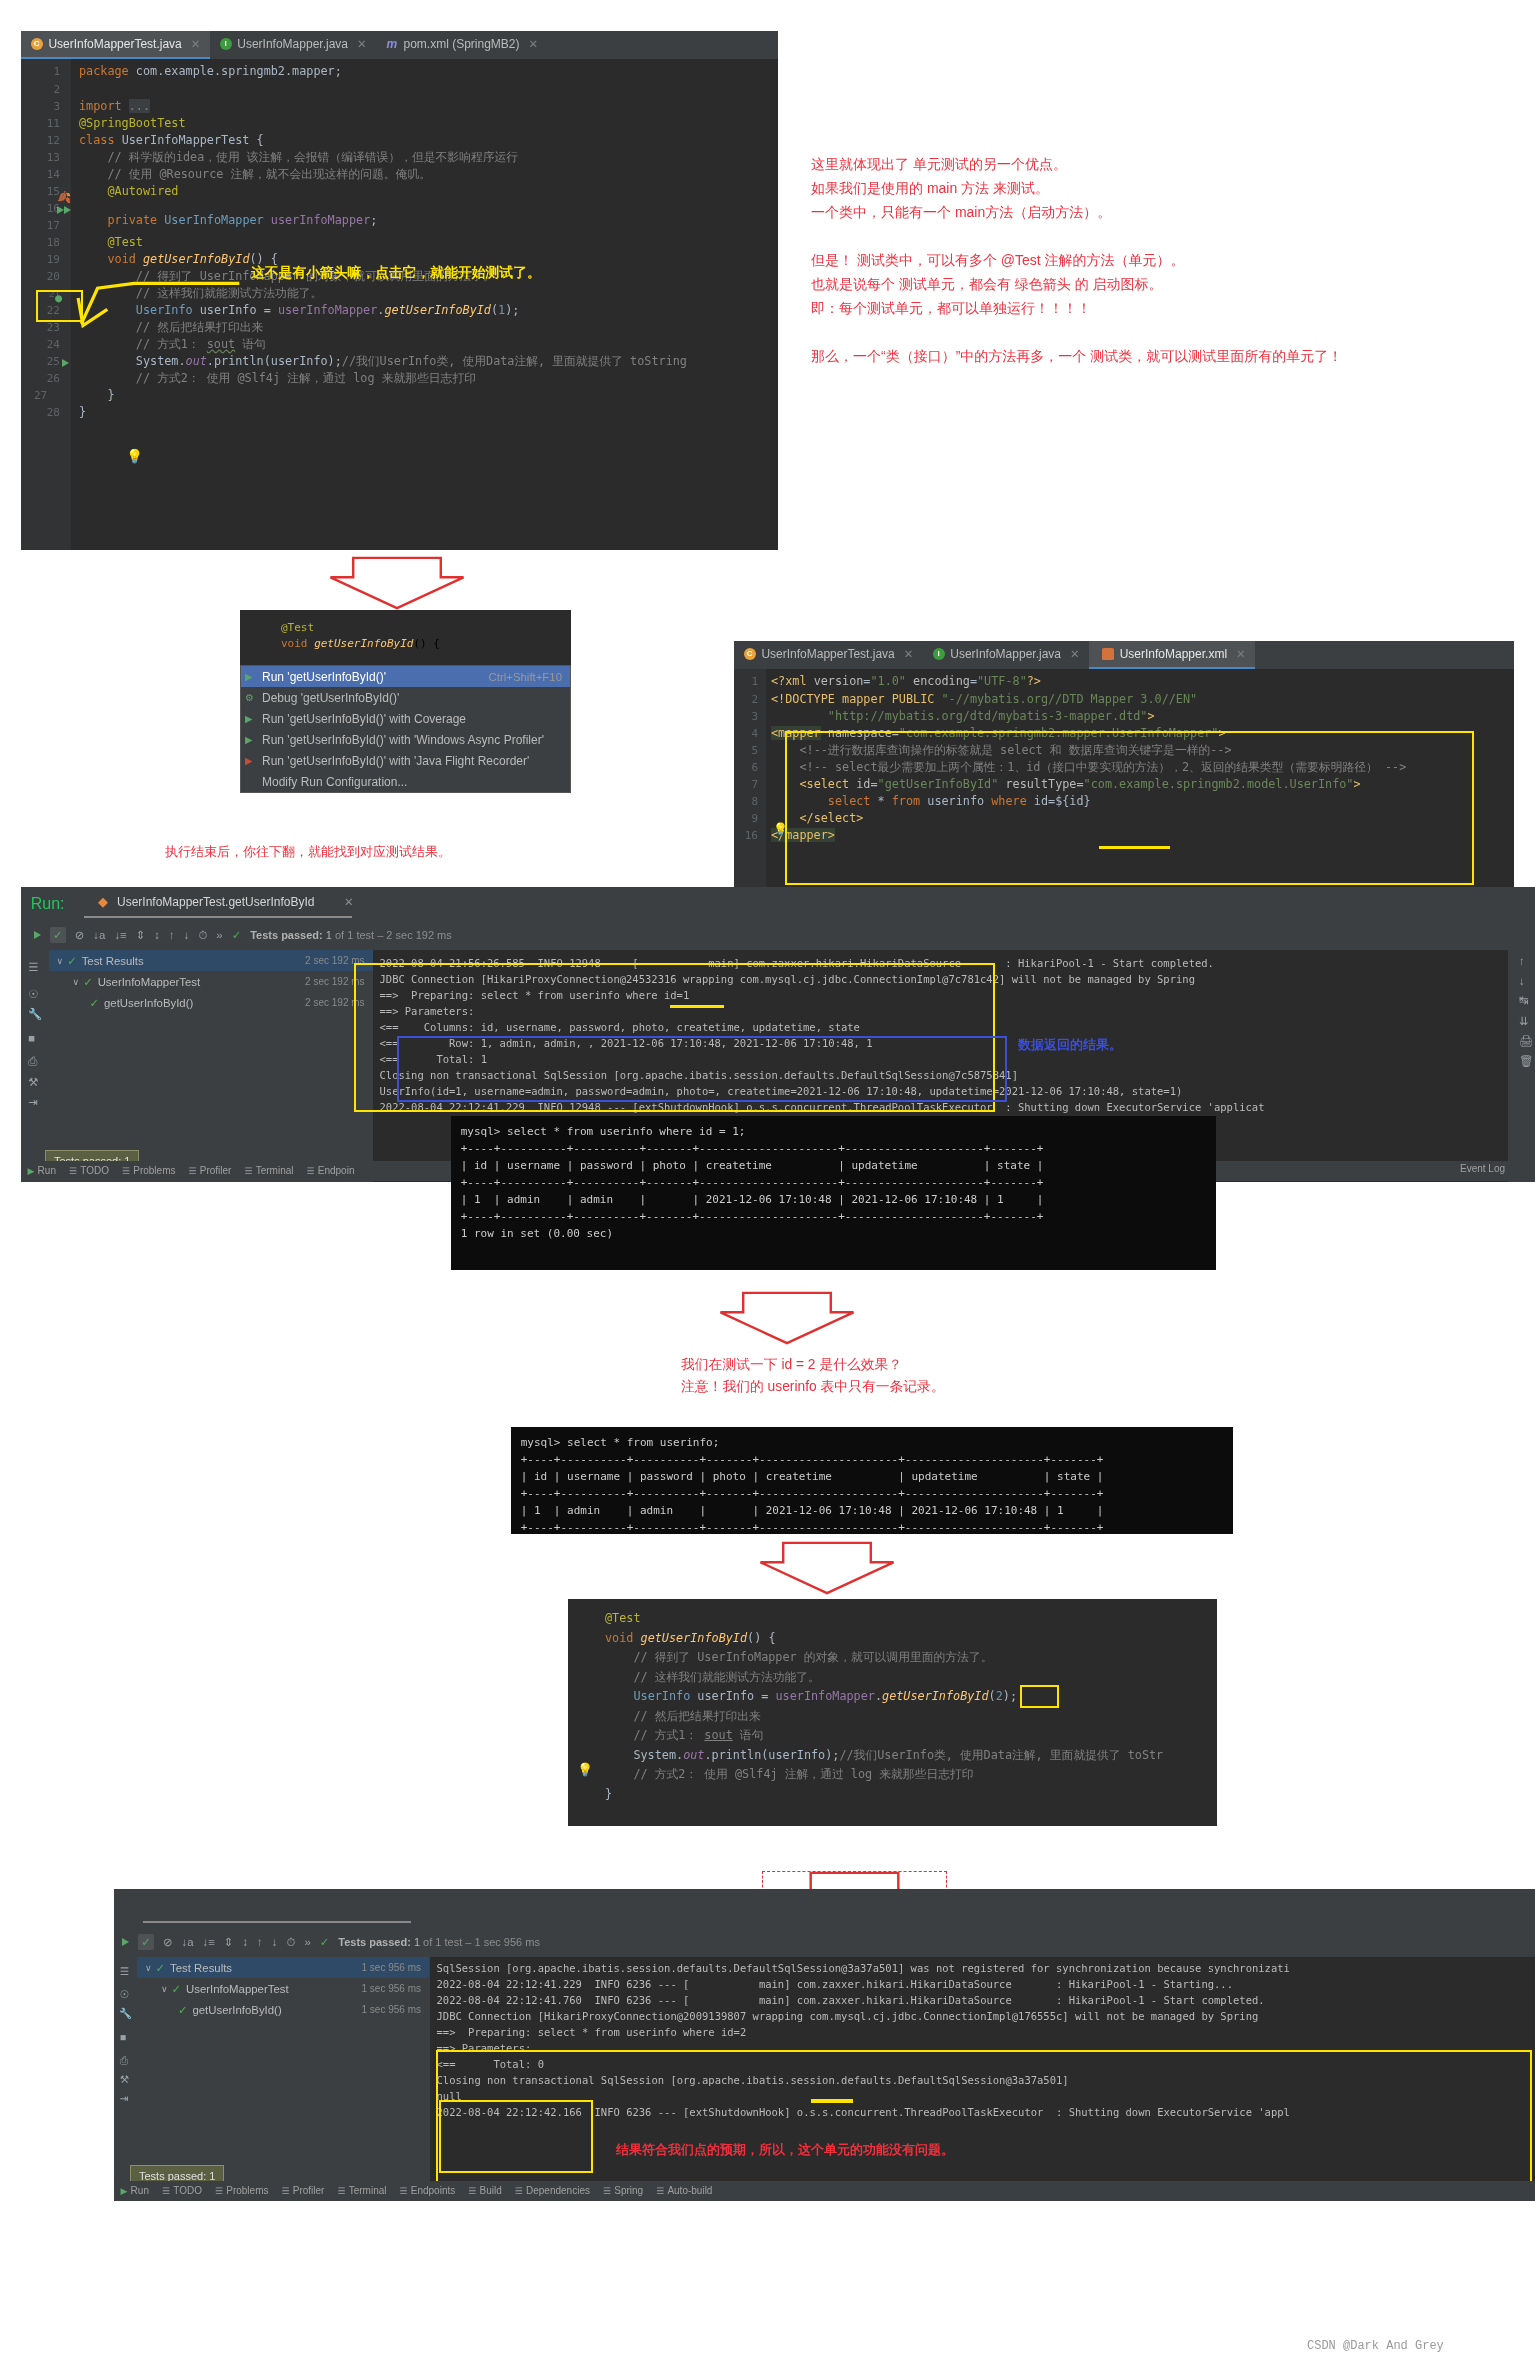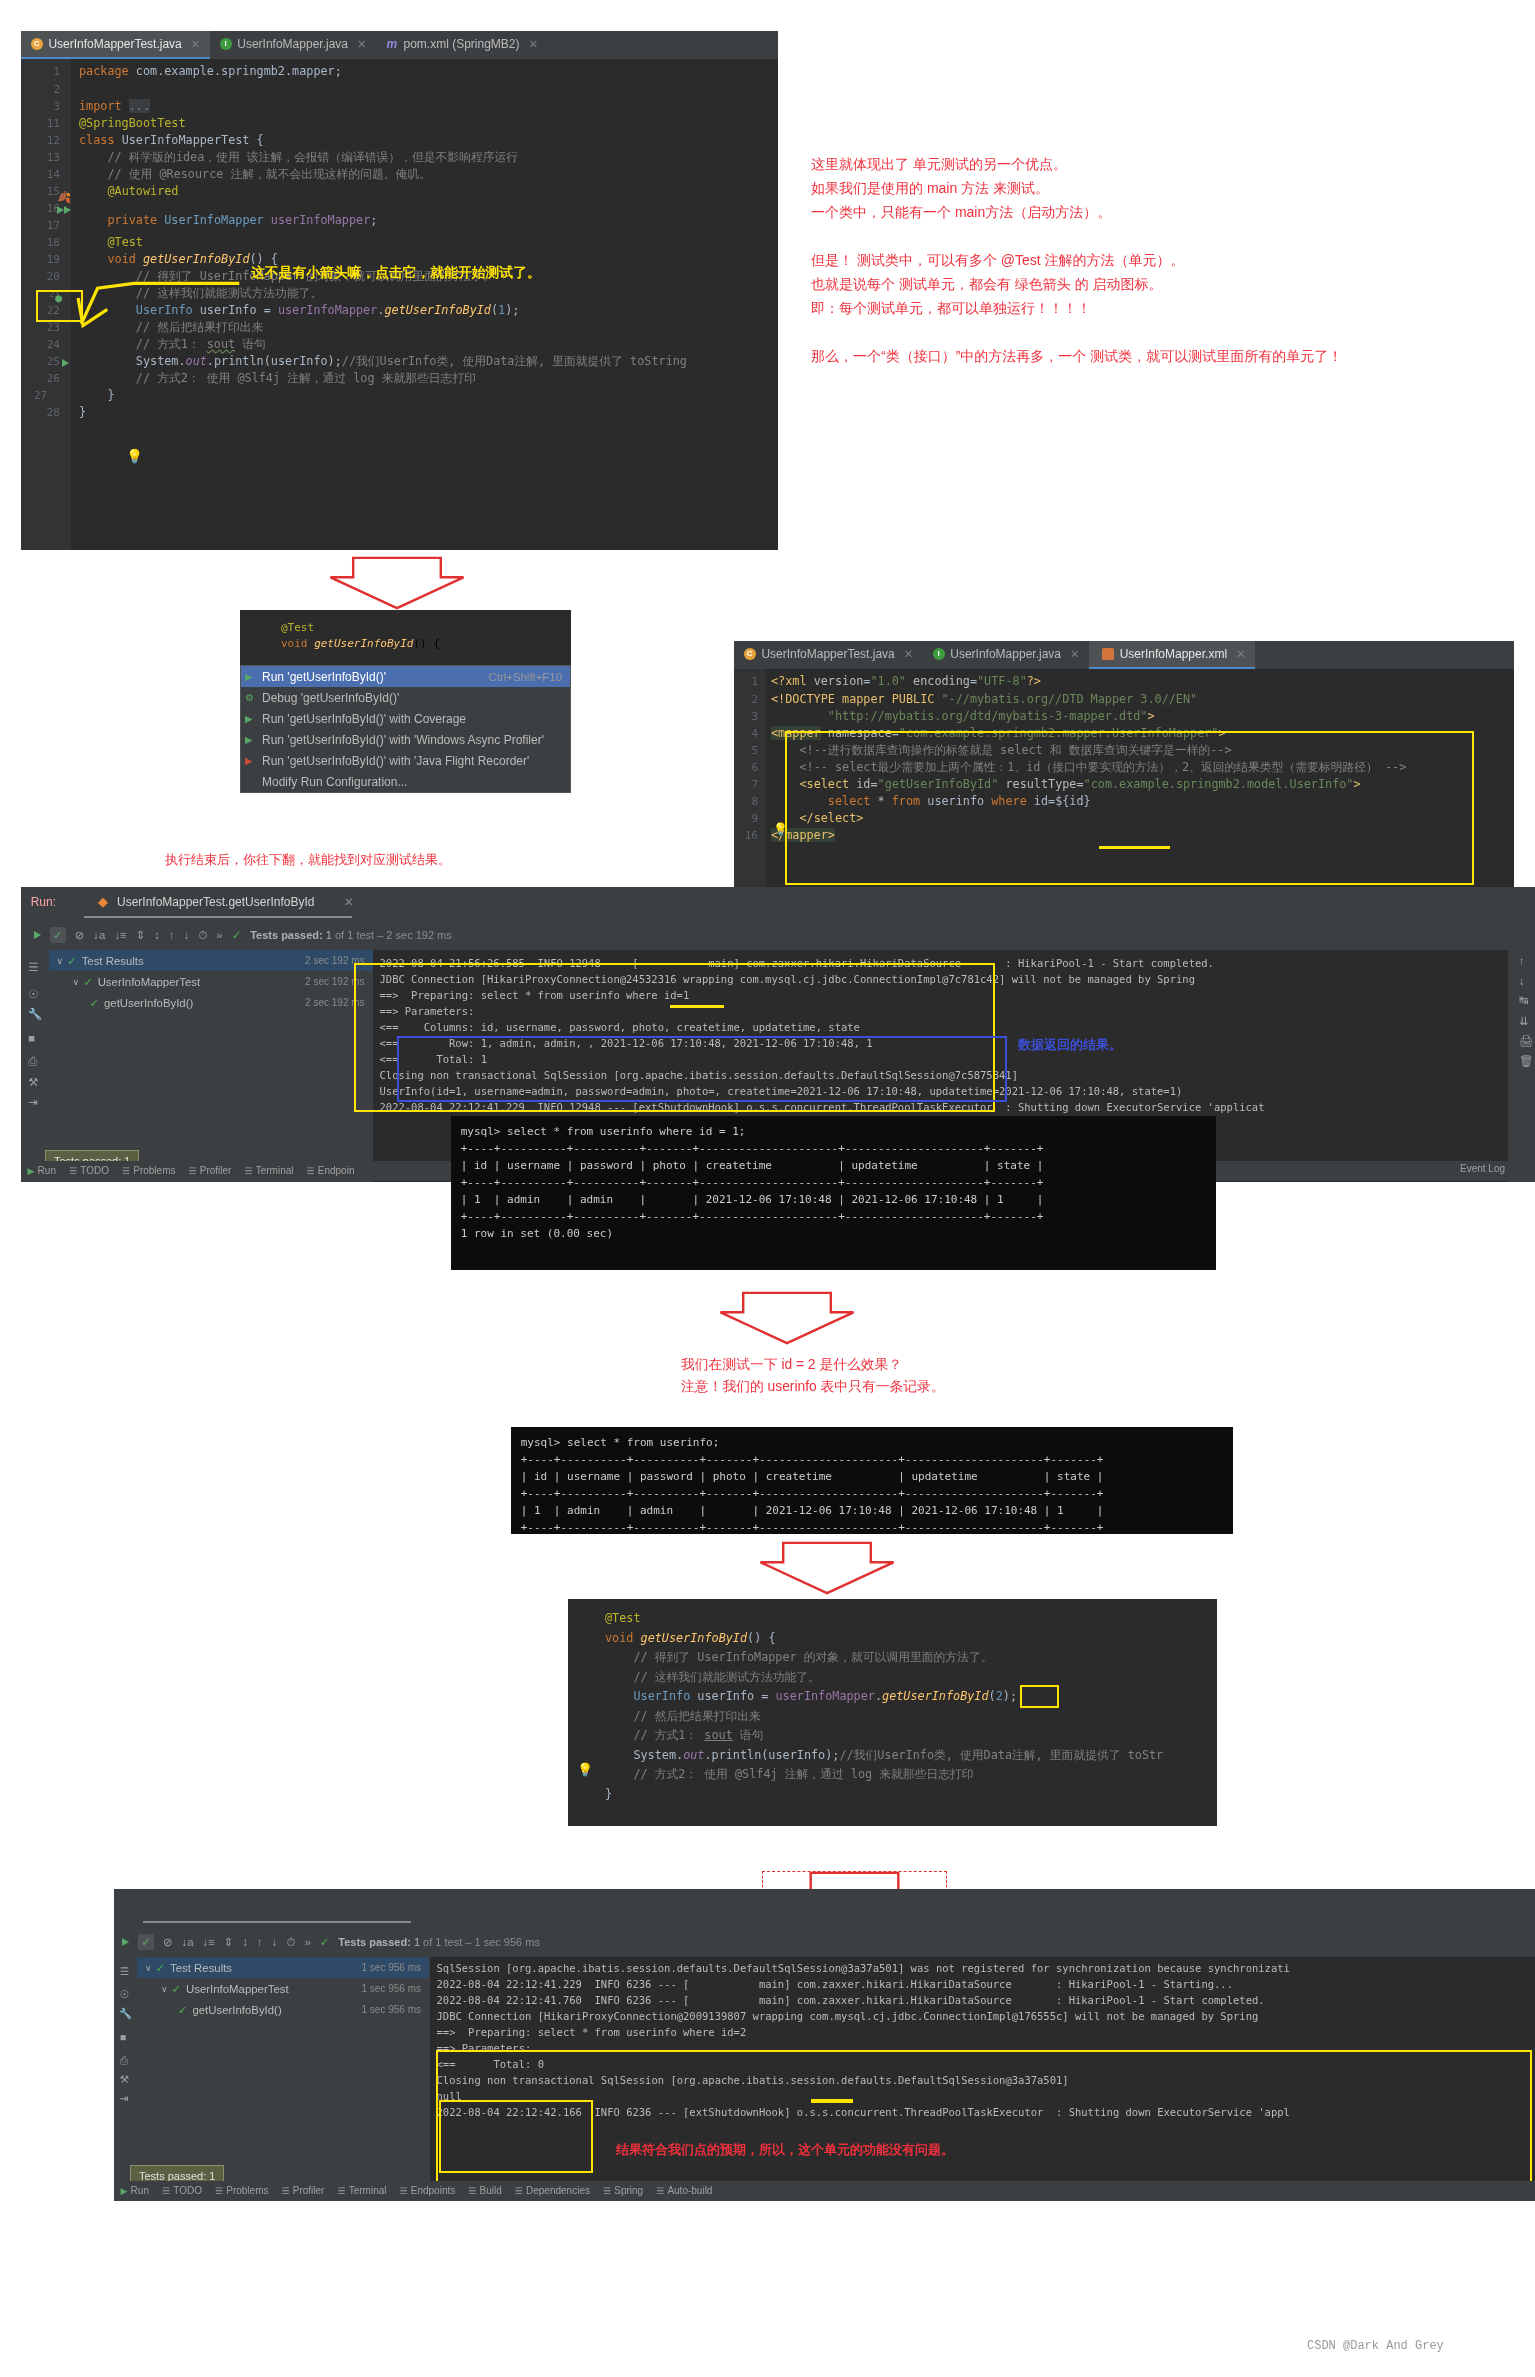--- a/index.html
+++ b/index.html
@@ -201,21 +201,21 @@
       </div>
       <div class="ctxitem">
         <span style="position: absolute; left: 4px; color: rgb(208, 73, 59); font-size: 9.7px;">▶</span>
         <span>Run 'getUserInfoById()' with 'Java Flight Recorder'</span>
       </div>
       <div class="ctxitem">
         <span>Modify Run Configuration...</span>
       </div>
     </div>
 </div>
-<div class="abs" style="left:165px; top:843px; color:#f0303c; font-size:13px;margin-top:8px;">执行结束后，你往下翻，就能找到对应测试结果。</div>
+<div class="abs" style="left:165px; top:843px; color:#f0303c; font-size:13px;">执行结束后，你往下翻，就能找到对应测试结果。</div>
 
 <div class="abs ide" style="left:734px; top:641px; width:780px; height:258px;">
   <div class="tabbar" id="tabbar-xml">
       <div class="tab">
         <span class="ticon c">C</span>
         <span>UserInfoMapperTest.java</span>
         <span class="x">✕</span>
       </div>
       <div class="tab">
         <span class="ticon i">I</span>
@@ -254,21 +254,21 @@
       </div>
     <span class="abs" style="left:39px; top:152px; color:#f5c518; font-size:12px;">💡</span>
   </div>
 </div>
 <div class="ybox" style="left:785px; top:731px; width:689px; height:154px;"></div>
 <div class="abs" style="left:1099px; top:846px; width:71px; height:3.2px; background:#ffe400;"></div>
 
 <div class="abs" style="left:21px; top:887px; width:1518px; height:295px; background:#3c3f41;">
 
   <div class="abs" style="left:0; top:0; width:100%; height:32px;">
-    <span class="abs" style="left:9.7px; top:8px; color:#fca5a5; font-size:12px;">Run:</span>
+    <span class="abs" style="left:9.7px; top:8px; color:#22c55e; font-size:16px;">Run:</span>
     <span class="abs" style="left:77px; top:7.3px; color:#e8883d; font-size:13px;">◆</span>
     <span class="abs" style="left:96px; top:8px; color:#d6d6d6; font-size:12px;">UserInfoMapperTest.getUserInfoById</span>
     <span class="abs" style="left:323px; top:8px; color:#888; font-size:11.4px;">✕</span>
     <div class="abs" style="left:63px; top:29px; width:268px; height:2.4px; background:#8a8a8a;"></div>
   </div>
 
   <div class="abs toolrow" style="left:4.9px; top:36px;">
     <span class="greentri"></span>
     <span style="background:#4e5254;padding:0.8px 3.2px;border-radius:1.6px;color:#59a869;">✓</span>
     <span>⊘</span>

